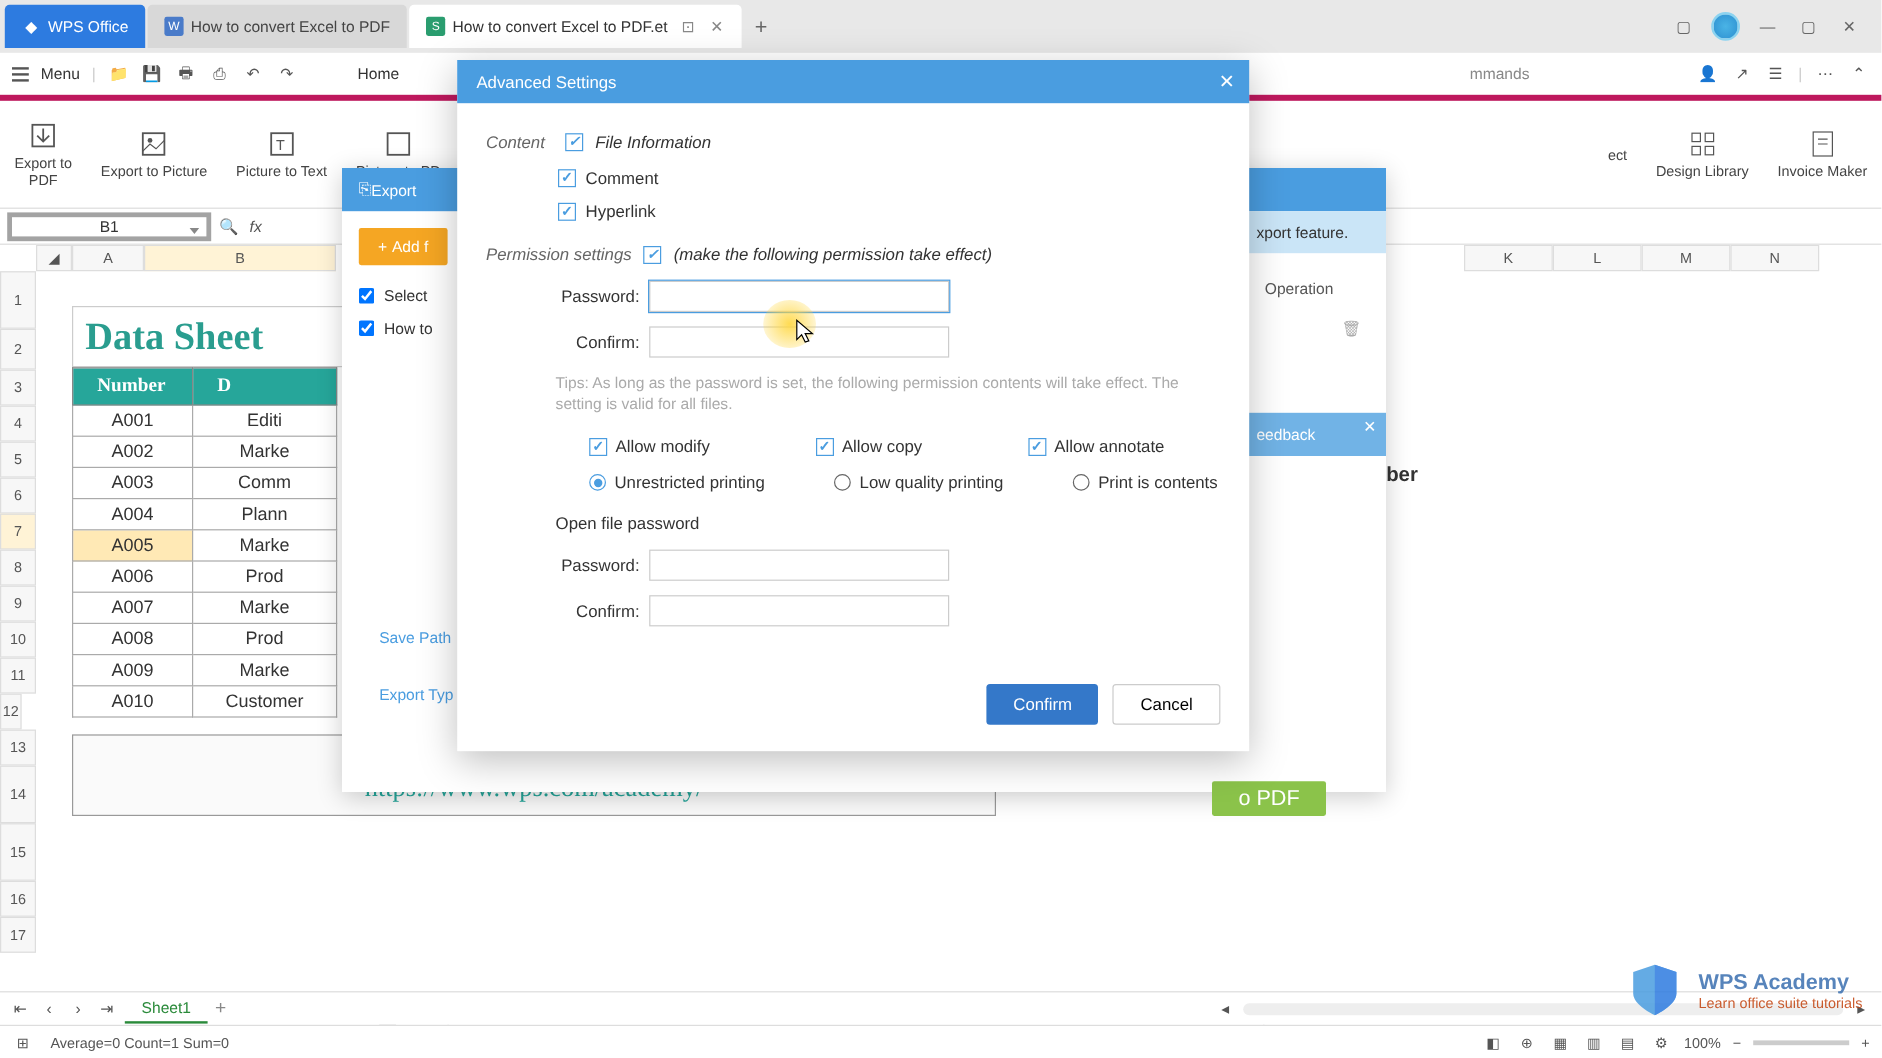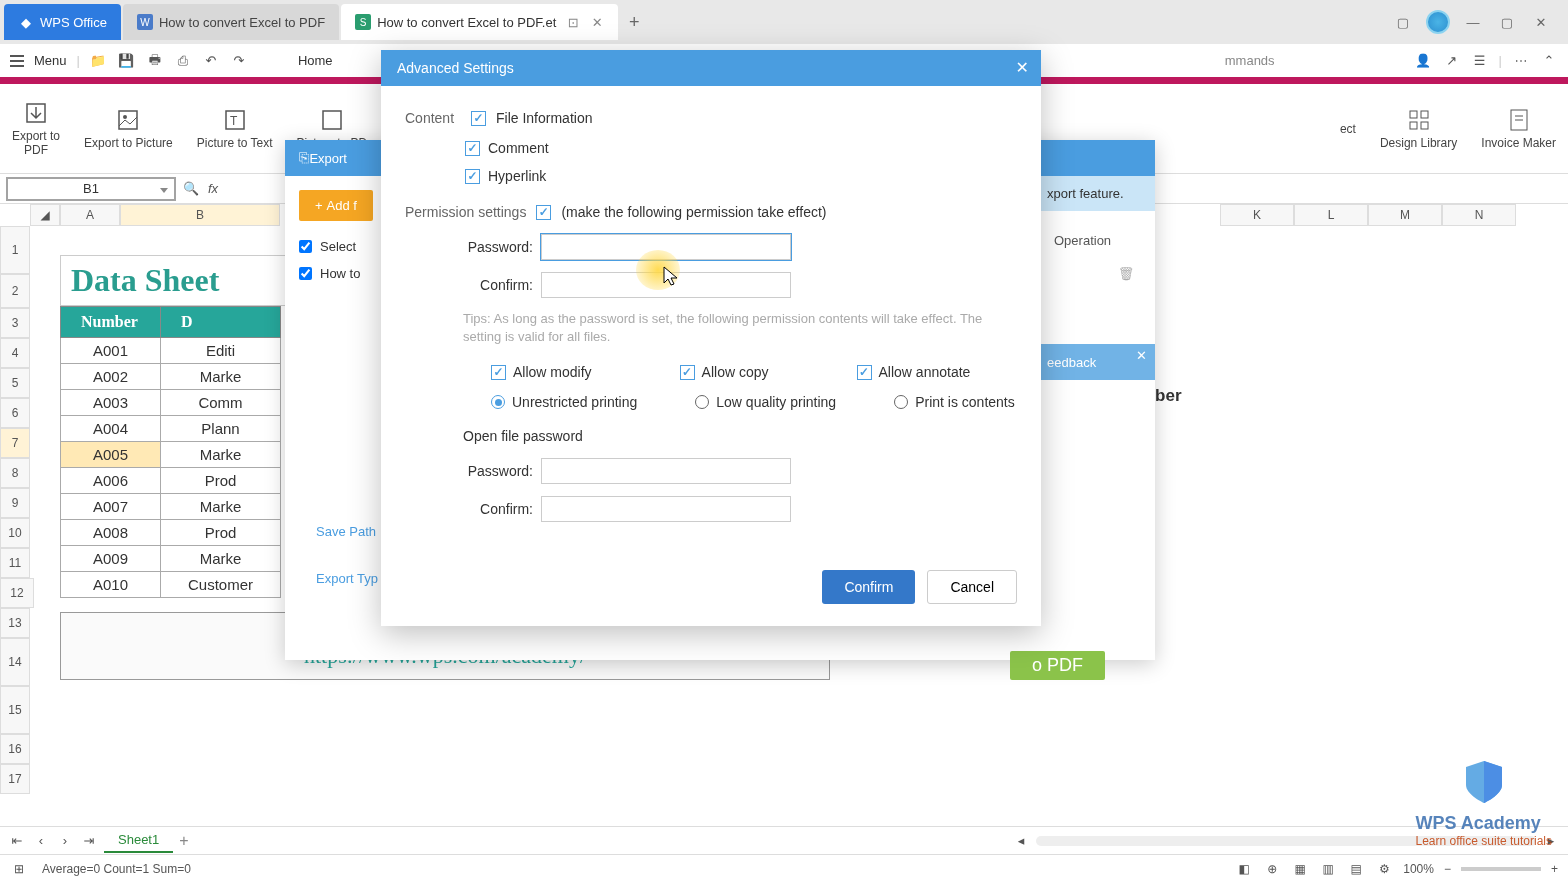--- a/index.html
+++ b/index.html
@@ -12,34 +12,34 @@
 .tab.inactive { background: #d8d8d8; color: #444; }
 .tab.active { background: #fff; color: #333; }
 .tab .ico { width: 16px; height: 16px; display: flex; align-items: center; justify-content: center; }
 .tab-close { width: 14px; height: 14px; display: flex; align-items: center; justify-content: center; color: #888; margin-left: 4px; }
 .newtab { width: 28px; height: 28px; display: flex; align-items: center; justify-content: center; color: #666; font-size: 18px; }
 .win-controls { margin-left: auto; display: flex; gap: 12px; padding-right: 12px; align-items: center; }
 .win-btn { width: 22px; height: 22px; display: flex; align-items: center; justify-content: center; color: #666; }
 .avatar-btn { width: 24px; height: 24px; border-radius: 50%; background: radial-gradient(circle,#4ab4e6,#2d8fd0); border: 2px solid #8cd3f0; }
 
 
-.menubar { height: 40px; display: flex; align-items: center; border-bottom: 7px solid #be185d; padding: 0 10px; gap: 6px; }
+.menubar { height: 40px; display: flex; align-items: center; border-bottom: 5px solid #be185d; padding: 0 10px; gap: 6px; }
 .menu-left { display: flex; align-items: center; gap: 10px; }
 .hamburger { display: flex; flex-direction: column; gap: 3px; }
 .hamburger span { width: 14px; height: 2px; background: #555; }
 .small-ico { width: 18px; height: 18px; color: #555; display: flex; align-items: center; justify-content: center; }
 .menu-right { margin-left: auto; display: flex; gap: 10px; align-items: center; }
 
 
 .ribbon { height: 90px; display: flex; align-items: center; padding: 0 12px; gap: 24px; border-bottom: 1px solid #ddd; }
 .ribbon-item { display: flex; flex-direction: column; align-items: center; gap: 4px; color: #444; font-size: 12px; }
 
 
 .formulabar { height: 30px; display: flex; align-items: center; border-bottom: 1px solid #ddd; }
-.namebox { width: 170px; height: 24px; border: 2px solid #a3a3a3; display: flex; align-items: center; justify-content: center; margin: 0 6px; position: relative; }
+.namebox { width: 170px; height: 24px; border: 4px solid #a3a3a3; display: flex; align-items: center; justify-content: center; margin: 0 6px; position: relative; }
 .namebox::after { content: ""; position: absolute; right: 6px; top: 9px; border-left: 4px solid transparent; border-right: 4px solid transparent; border-top: 5px solid #888; }
 .fx { padding: 0 8px; color: #555; font-style: italic; }
 .rowhead { height: 30px; border: 1px solid #ddd; display: flex; align-items: center; justify-content: center; background: #f7f7f7; color: #555; font-size: 12px; }
 .rowhead.tall { height: 48px; }
 .rowhead.sel { background: #fff3d6; }
 .colhead { height: 22px; border: 1px solid #ddd; display: flex; align-items: center; justify-content: center; background: #f7f7f7; color: #555; font-size: 12px; }
 .colheads { display: flex; position: absolute; top: 0; left: 30px; }
 
 .table-overlay { position: absolute; left: 60px; top: 255px; }
 .data-title { font-family: Georgia, serif; font-size: 32px; font-weight: bold; color: #2a9d8f; padding: 6px 10px; }
@@ -59,21 +59,21 @@
 .feedback-close { position: absolute; right: 8px; top: 4px; color: #fff; }
 .export-tip { position: absolute; left: 1033px; top: 176px; background: #cae5f7; padding: 10px 14px; color: #333; }
 .operation-col { position: absolute; left: 1040px; top: 225px; padding: 8px 14px; color: #555; }
 .trash { position: absolute; left: 1118px; top: 266px; color: #aaa; }
 
 
 .modal { position: absolute; left: 381px; top: 50px; width: 660px; background: #fff; box-shadow: 0 8px 30px rgba(0,0,0,.25); }
 .modal-header { height: 36px; background: #4a9de0; color: #fff; display: flex; align-items: center; padding: 0 16px; font-size: 14px; }
 .modal-close { position: absolute; right: 12px; top: 8px; color: #fff; font-size: 16px; }
 .modal-body { padding: 24px; font-size: 14px; color: #333; }
-.field-row { display: flex; align-items: center; gap: 10px; margin-bottom: 14px; }
+.field-row { display: flex; align-items: center; gap: 10px; margin-bottom: 14px; font-style: italic; }
 .field-label { color: #666; width: 56px; }
 .chk { width: 15px; height: 15px; border: 1.5px solid #4a9de0; display: inline-flex; align-items: center; justify-content: center; }
 .chk.checked::after { content: "✓"; color: #4a9de0; font-size: 12px; font-weight: bold; }
 .chk-row { display: flex; align-items: center; gap: 8px; margin-bottom: 12px; }
 .indent { margin-left: 60px; }
 .pw-row { display: flex; align-items: center; gap: 8px; margin-bottom: 12px; margin-left: 58px; }
 .pw-label { width: 70px; text-align: right; color: #333; }
 .pw-input { width: 250px; height: 26px; border: 1px solid #ccc; padding: 0 6px; }
 .pw-input.focus { outline: 1px solid #4a9de0; }
 .tips { color: #aaa; font-size: 13px; margin: 8px 0 18px 58px; line-height: 1.4; }
@@ -93,21 +93,21 @@
 
 
 .sheettabs { position: absolute; bottom: 28px; left: 0; right: 0; height: 28px; border-top: 1px solid #ddd; display: flex; align-items: center; padding: 0 8px; gap: 6px; background: #fff; }
 .sheettab { padding: 4px 14px; font-size: 13px; color: #2a8a3a; border-bottom: 2px solid #2a8a3a; }
 
 
 .statusbar { position: absolute; bottom: 0; left: 0; right: 0; height: 28px; border-top: 1px solid #ddd; display: flex; align-items: center; padding: 0 10px; gap: 14px; font-size: 12px; color: #555; background: #fff; }
 .status-right { margin-left: auto; display: flex; align-items: center; gap: 10px; }
 
 
-.watermark { position: absolute; right: 16px; bottom: 34px; display: flex; align-items: center; gap: 8px; opacity: .85; flex-direction: column; }
+.watermark { position: absolute; right: 16px; bottom: 34px; display: flex; align-items: center; gap: 8px; opacity: .85; }
 .wm-logo { width: 56px; height: 46px; }
 .wm-text1 { font-size: 18px; font-weight: bold; color: #3a6fb0; }
 .wm-text2 { font-size: 12px; color: #c2410c; }
 
 .backup-row { position: absolute; left: 316px; bottom: 28px; display: flex; align-items: center; gap: 6px; color: #555; }
 .save-path { position: absolute; left: 316px; top: 524px; color: #4a9de0; font-size: 13px; }
 .export-type { position: absolute; left: 316px; top: 571px; color: #4a9de0; font-size: 13px; }
 .after-export { position: absolute; left: 1030px; bottom: 28px; color: #444; font-size: 13px; }
 </style>
 </head>
@@ -245,21 +245,21 @@
   <div class="rowhead" style="width:30px;height:34px">2</div>
   <div class="rowhead" style="width:30px">3</div>
   <div class="rowhead" style="width:30px">4</div>
   <div class="rowhead" style="width:30px">5</div>
   <div class="rowhead" style="width:30px">6</div>
   <div class="rowhead sel" style="width:30px">7</div>
   <div class="rowhead" style="width:30px">8</div>
   <div class="rowhead" style="width:30px">9</div>
   <div class="rowhead" style="width:30px">10</div>
   <div class="rowhead" style="width:30px">11</div>
-  <div class="rowhead" style="width:34px">12</div>
+  <div class="rowhead" style="width:18px">12</div>
   <div class="rowhead" style="width:30px">13</div>
   <div class="rowhead" style="width:30px;height:48px">14</div>
   <div class="rowhead" style="width:30px;height:48px">15</div>
   <div class="rowhead" style="width:30px">16</div>
   <div class="rowhead" style="width:30px">17</div>
 </div>
 
 <div class="table-overlay">
   <div class="data-title" style="border:1px solid #ccc;width:770px">Data Sheet</div>
   <table style="border-collapse:collapse">

